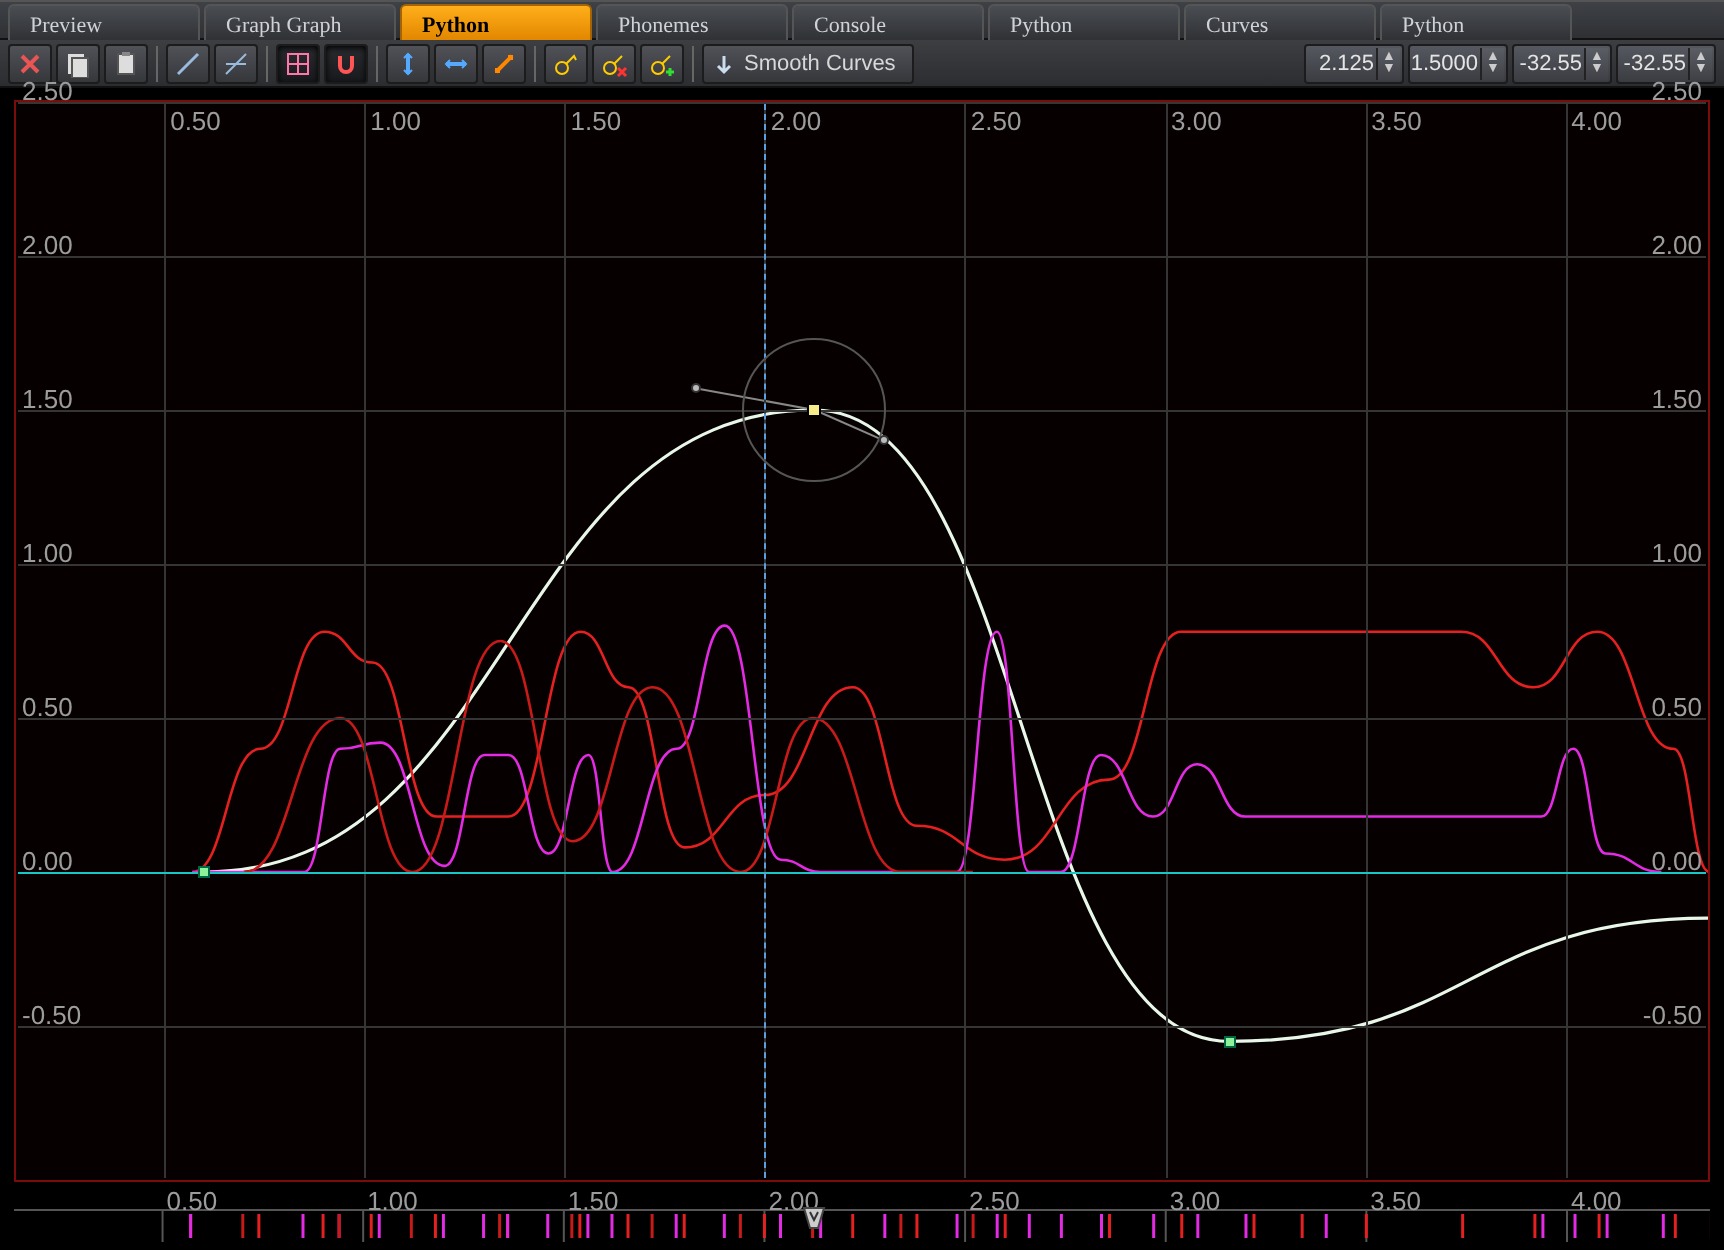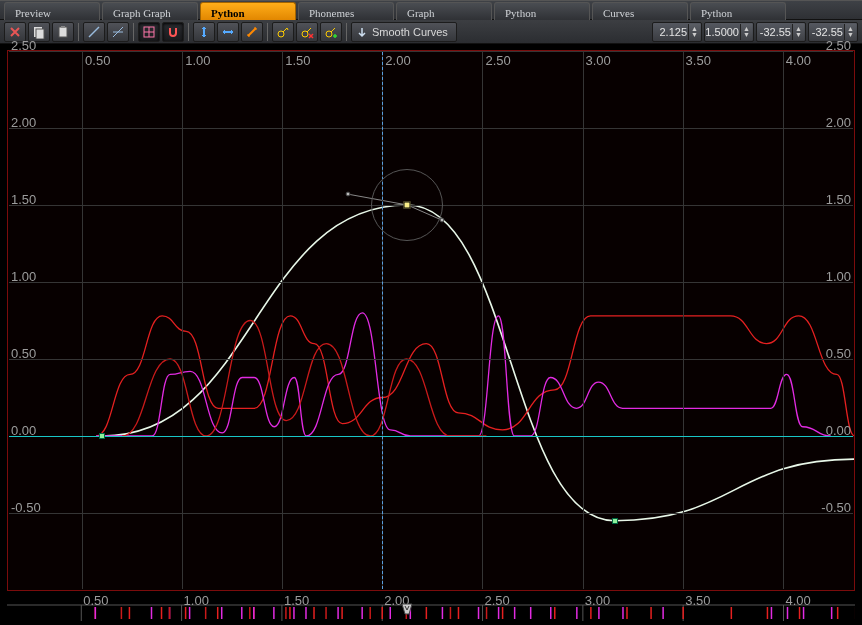--- a/index.html
+++ b/index.html
@@ -136,21 +136,21 @@
   .playhead { position:absolute; top:10px; width:14px; height:12px; transform:translateX(-50%); }
 </style>
 </head>
 <body>
 
 <div class="tabbar">
   <div class="tab"><span>Preview</span></div>
   <div class="tab"><span>Graph Graph</span></div>
   <div class="tab active"><span>Python</span></div>
   <div class="tab"><span>Phonemes</span></div>
-  <div class="tab"><span>Graph</span></div>
+  <div class="tab"><span>Console</span></div>
   <div class="tab"><span>Python</span></div>
   <div class="tab"><span>Curves</span></div>
   <div class="tab"><span>Python</span></div>
 </div>
 
 <div class="toolbar">
   <div class="tbtn">
       <svg width="14" height="14" viewBox="0 0 14 14">
         <path d="M3 3 L11 11 M11 3 L3 11" stroke="#e85555" stroke-width="2" fill="none"></path>
       </svg>

